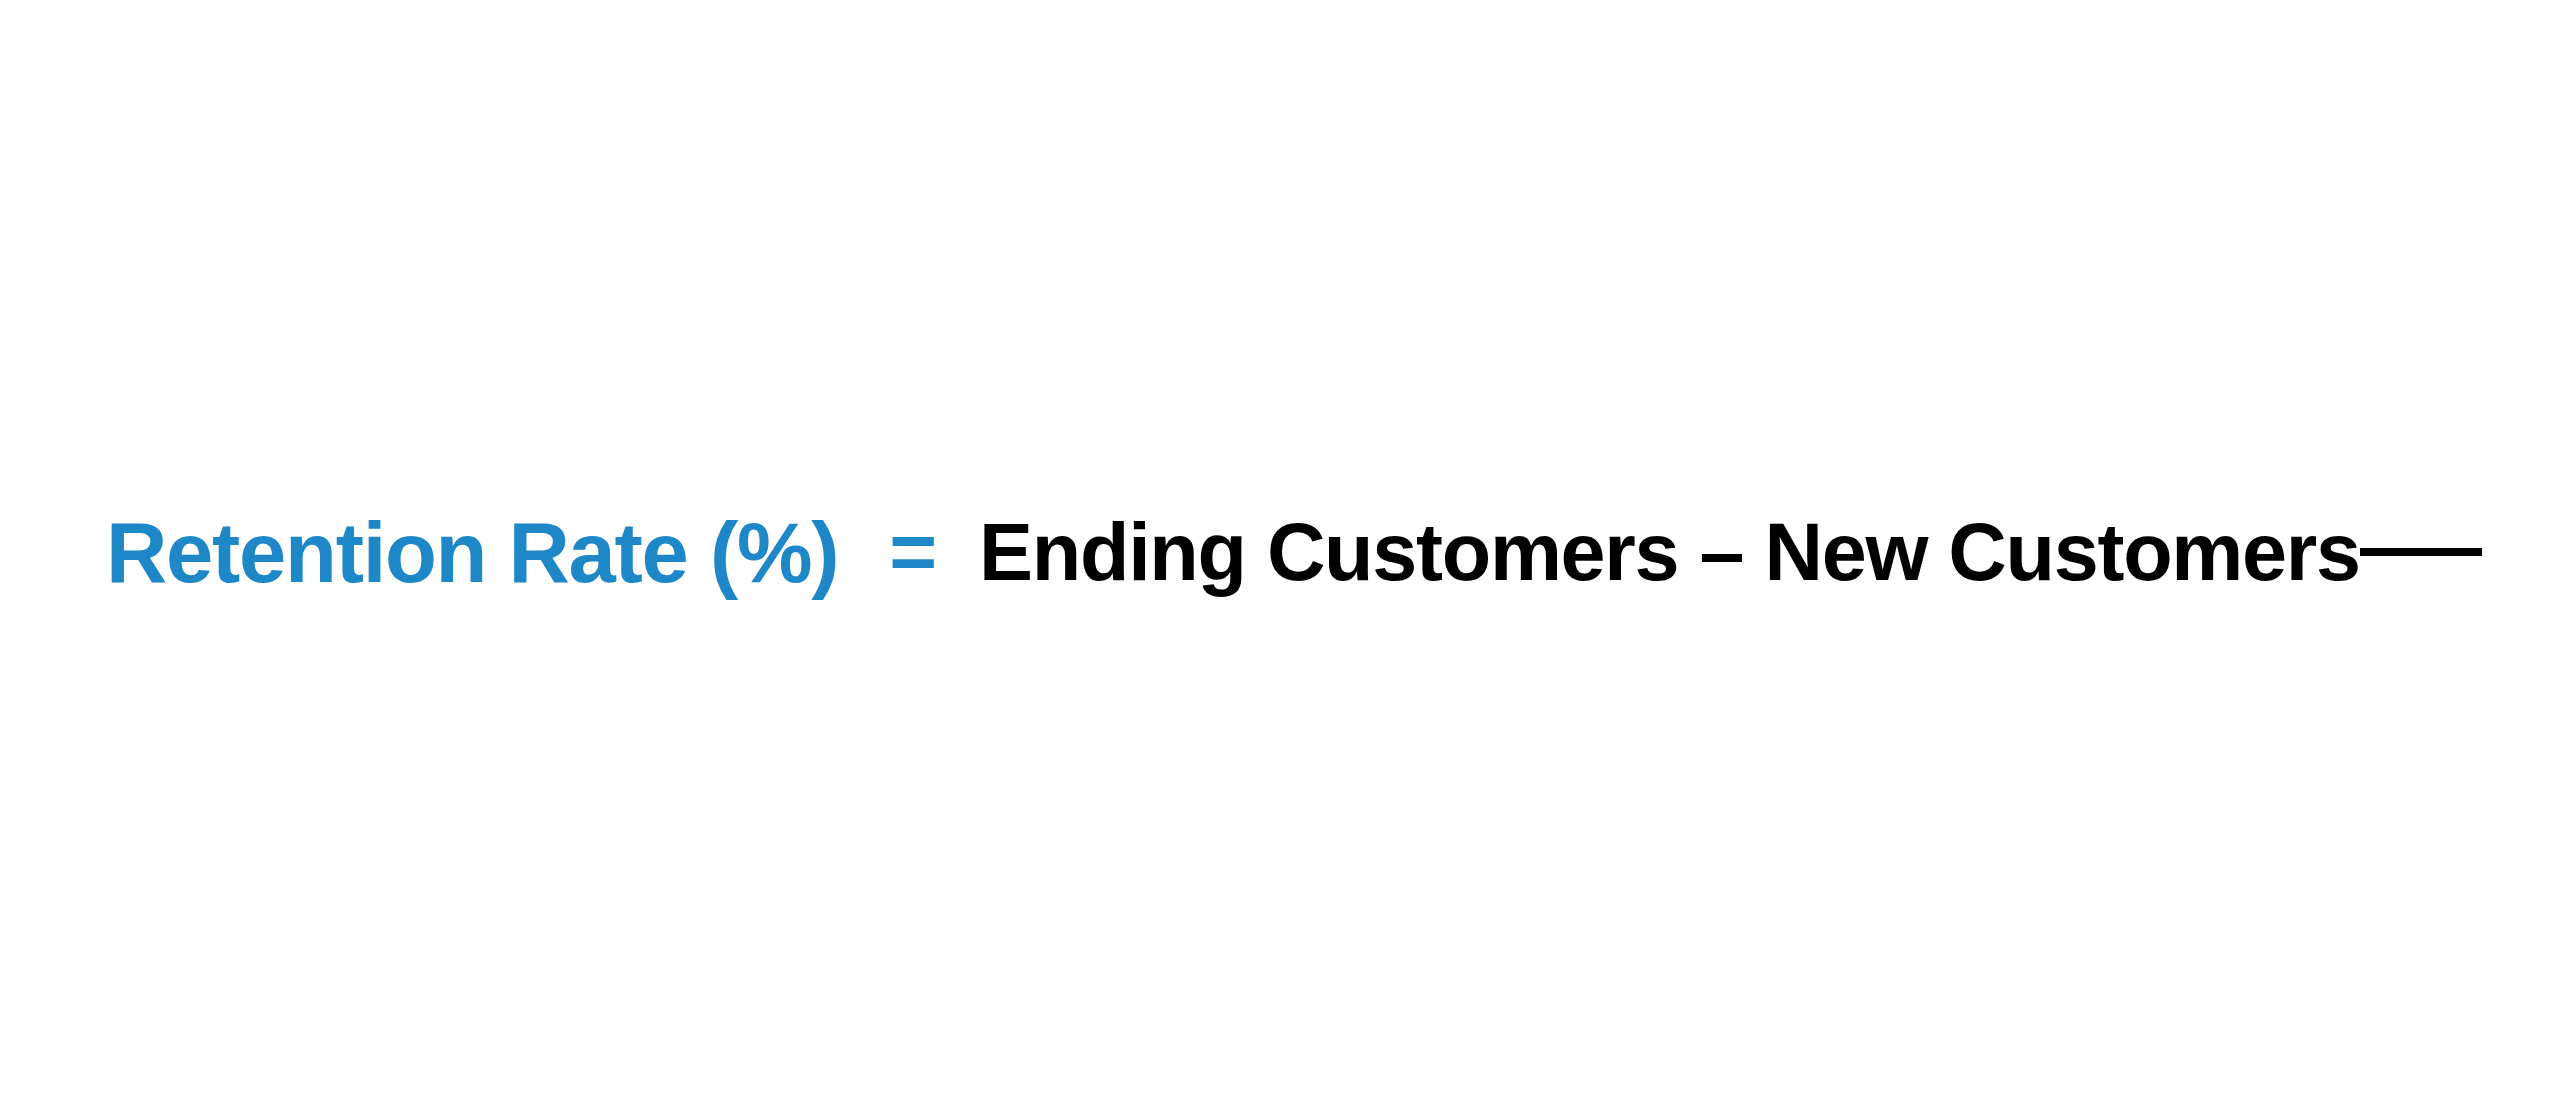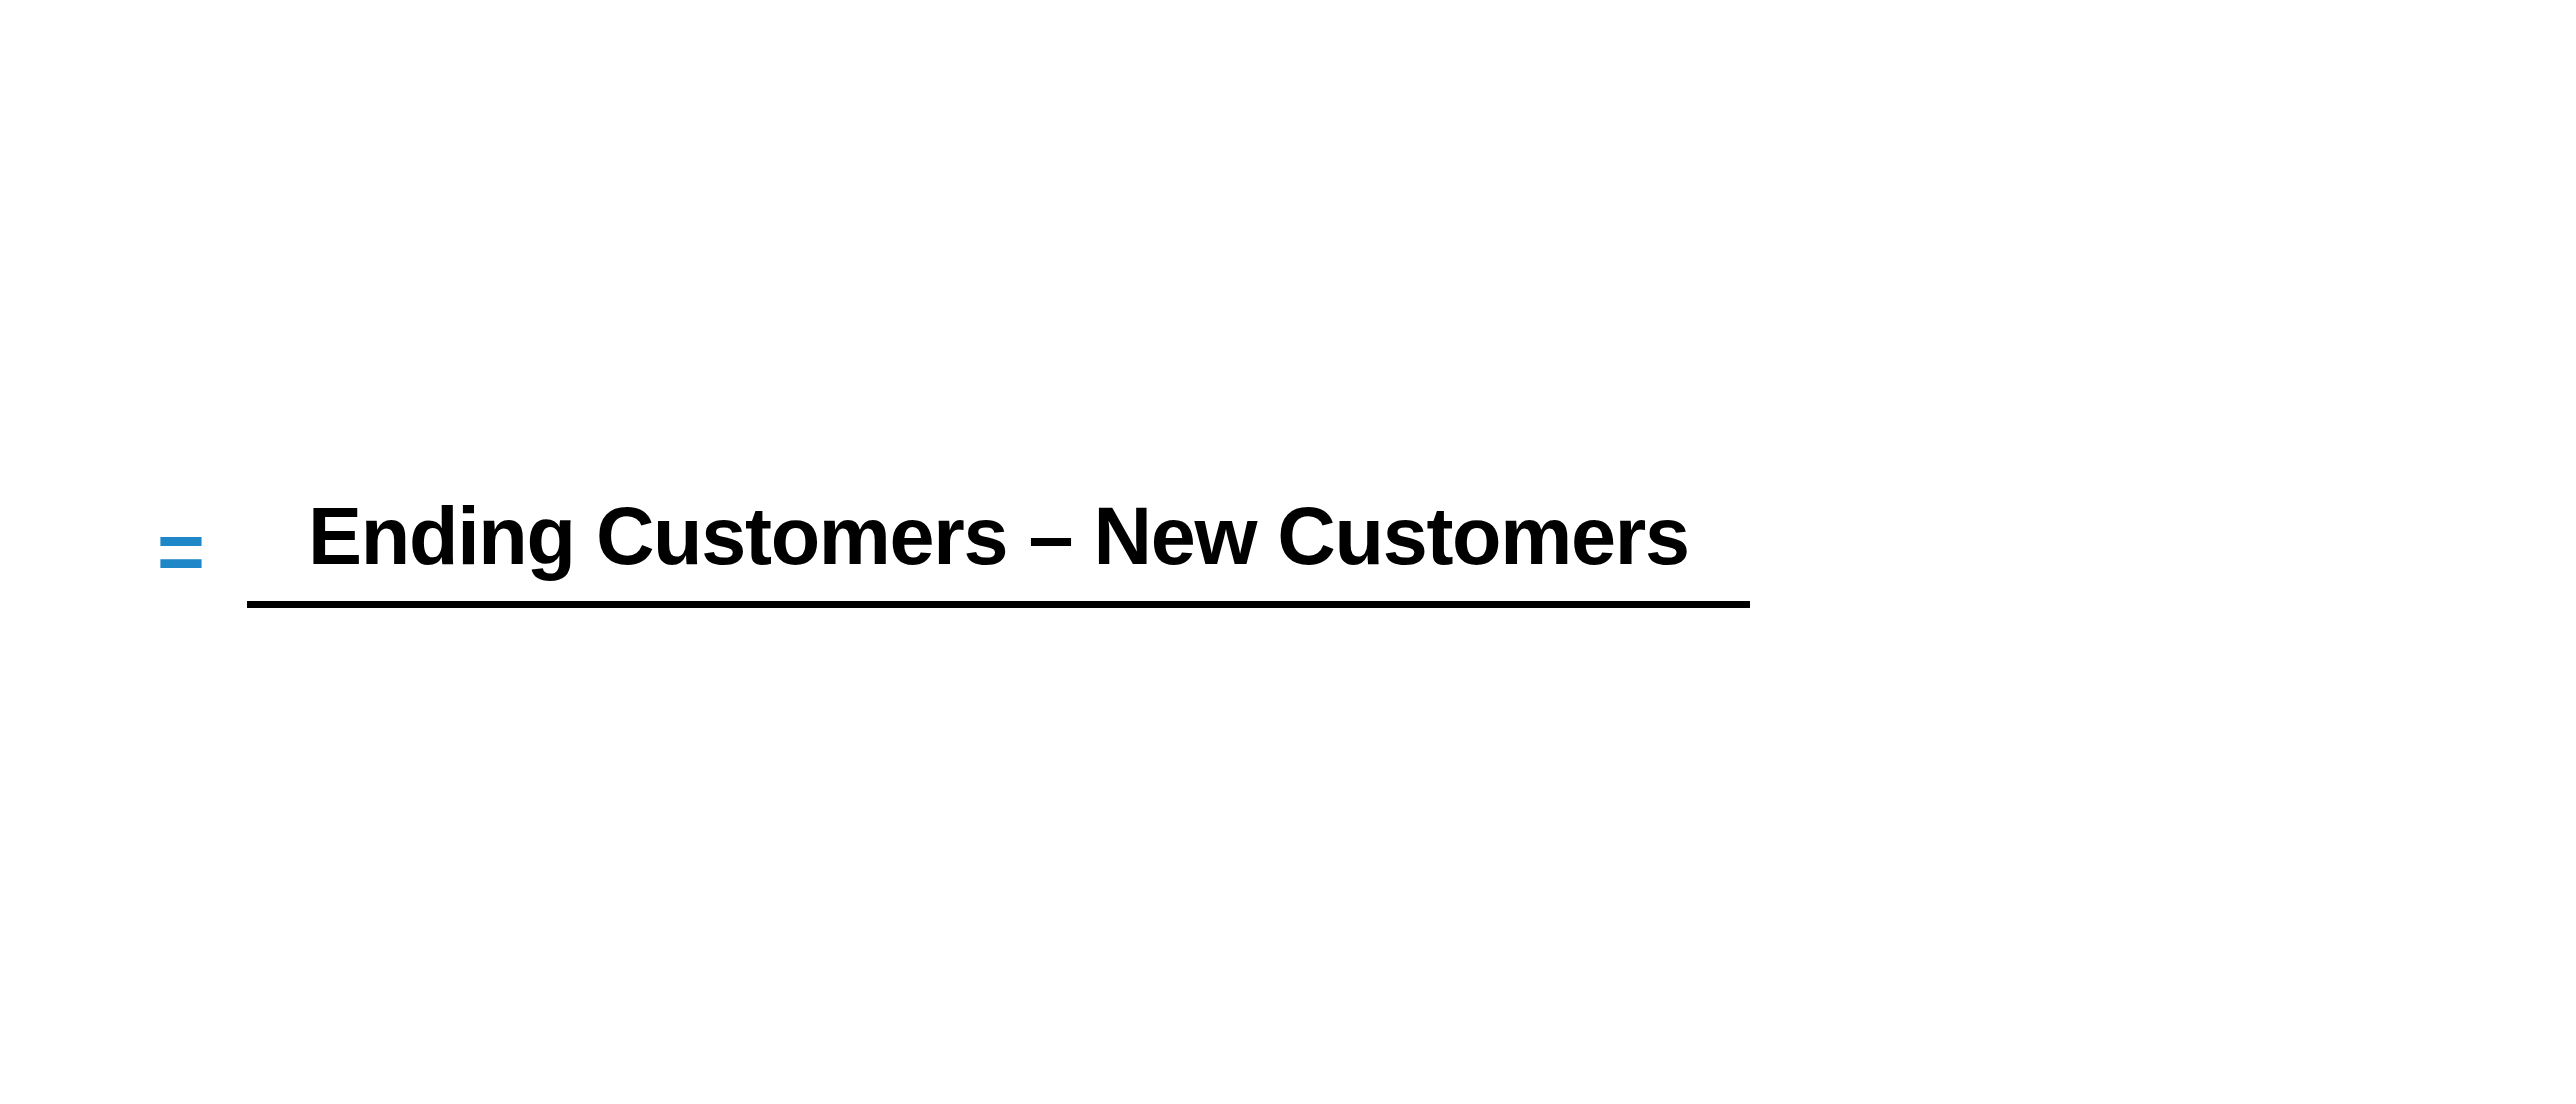--- a/index.html
+++ b/index.html
@@ -33,21 +33,21 @@
     color: var(--accent, #1E87C8);
     font-size: 82px;
     font-weight: 700;
     margin-left: 51px;
     line-height: 1;
   }
   .fraction {
     margin-left: 42px;
     width: 1503px;
     display: flex;
-    flex-direction: column;
+    flex-direction: row;
     align-items: center;
     row-gap: 24px;
   }
   .numerator, .denominator {
     color: var(--ink, #000000);
     font-size: 81px;
     font-weight: 700;
     letter-spacing: -1.3px;
     white-space: nowrap;
     line-height: 1;
@@ -56,19 +56,20 @@
   .frac-bar {
     width: 100%;
     height: 7.4px;
     background: var(--ink, #000000);
   }
 </style>
 </head>
 <body style="background: rgb(255, 255, 255);">
 
 <div class="formula">
+  <span class="lhs">Retention Rate (%)</span>
   <span class="equals">=</span>
   <div class="fraction">
     <span class="numerator">Ending Customers – New Customers</span>
     <div class="frac-bar"></div>
   </div>
 </div>
 
 
 </body></html>

